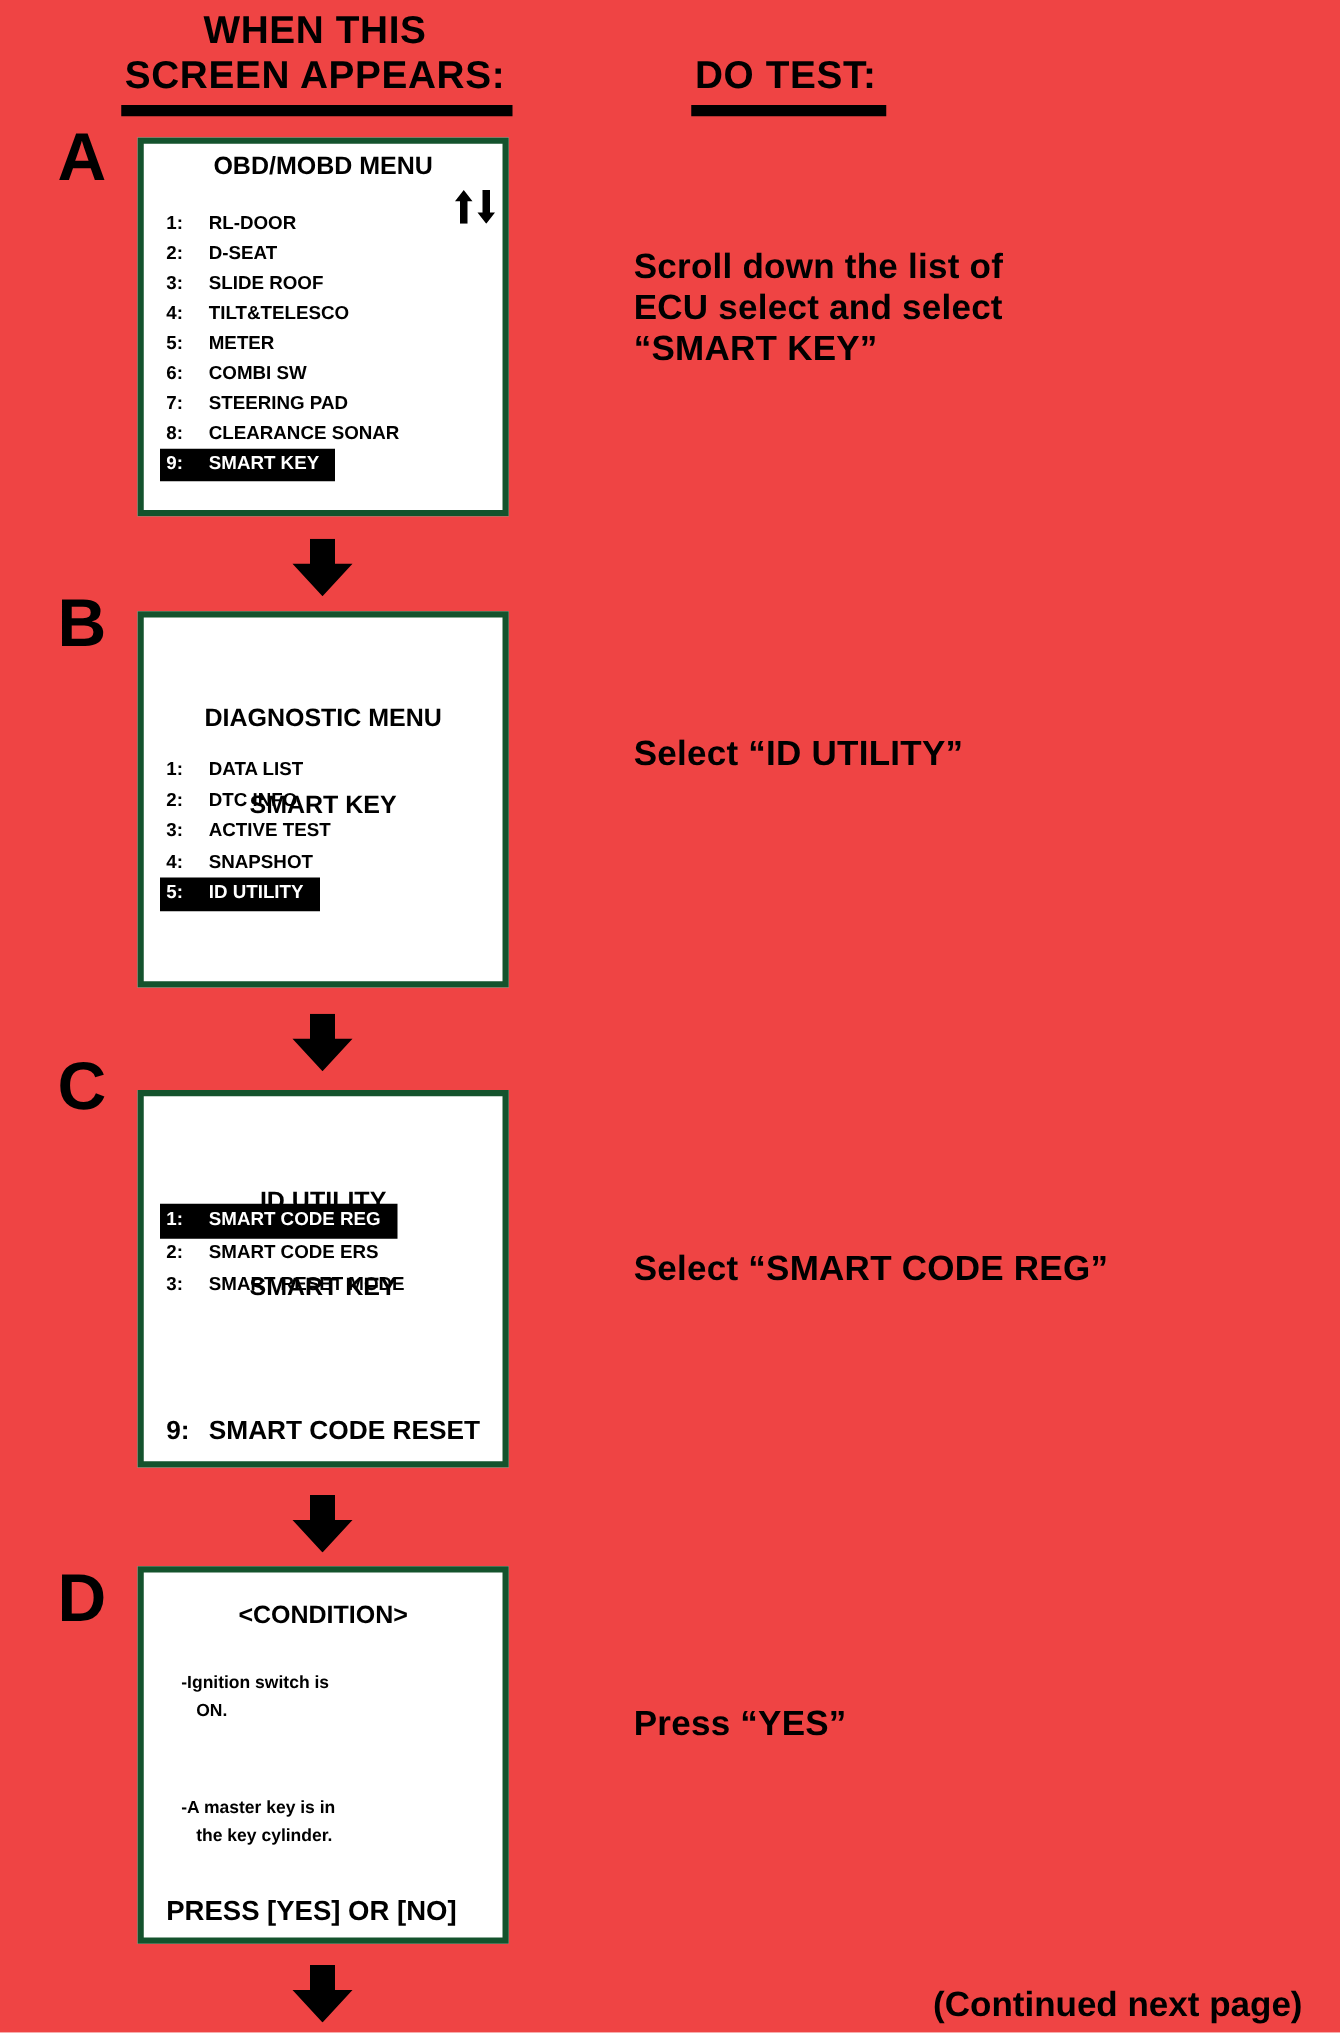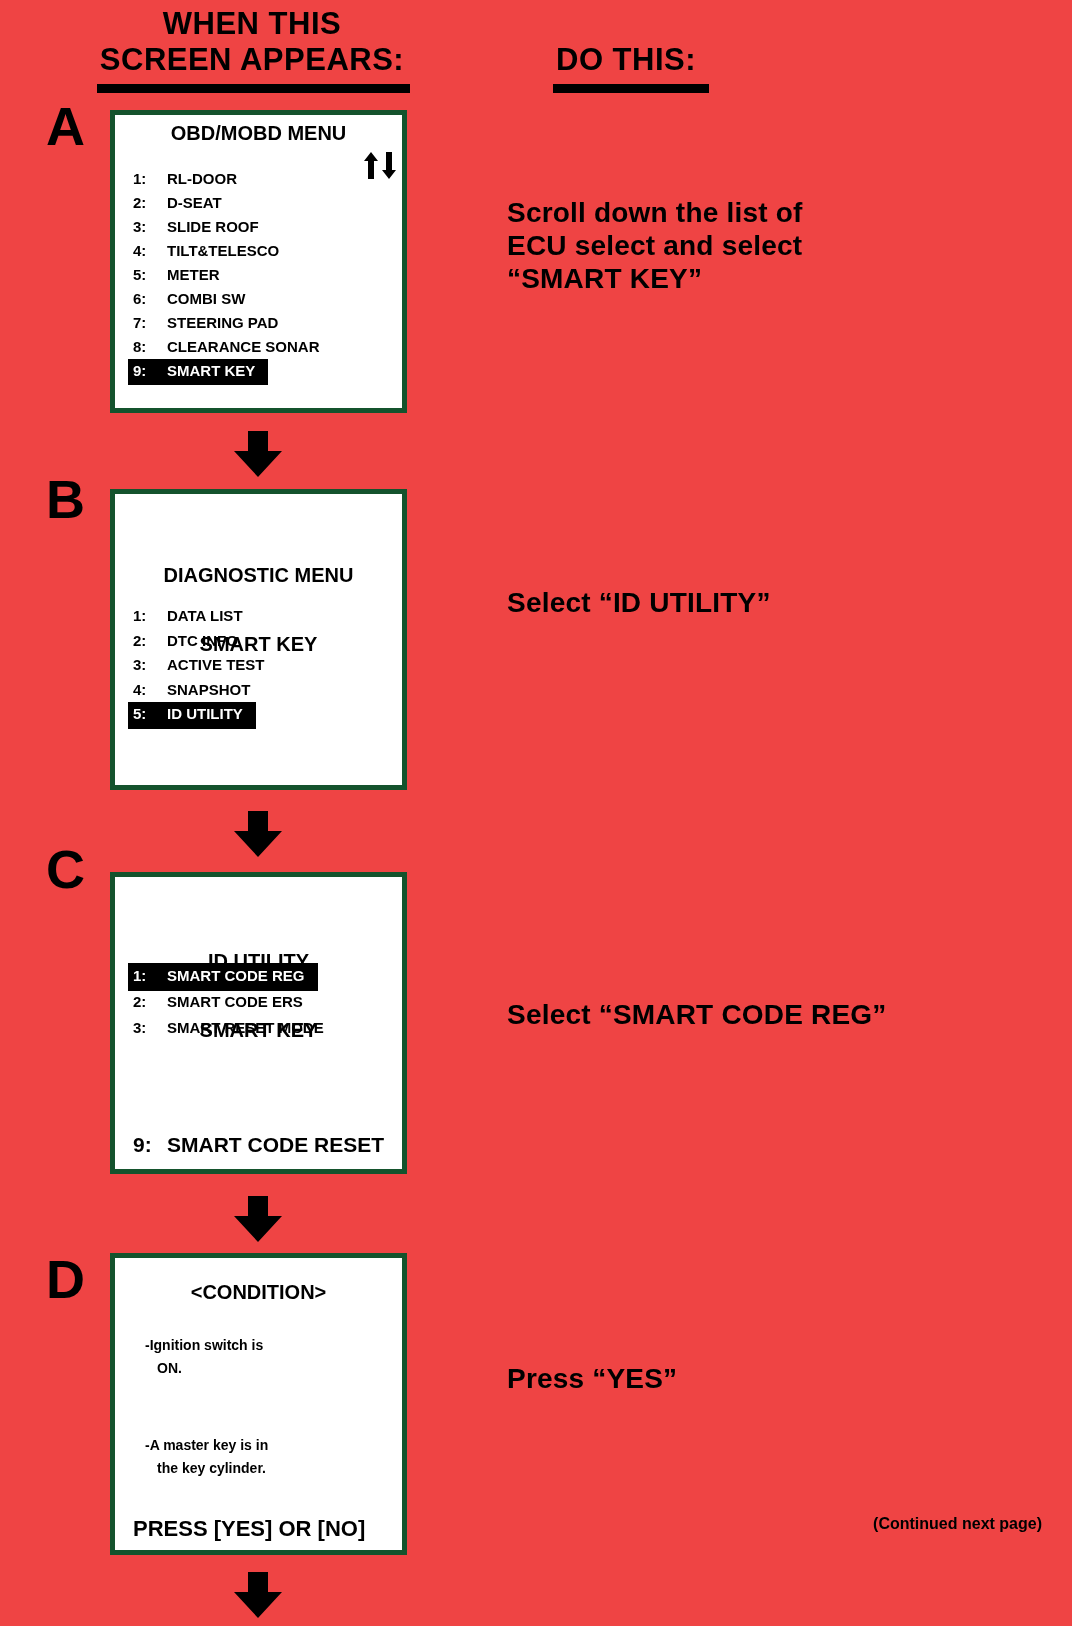--- a/index.html
+++ b/index.html
@@ -42,34 +42,34 @@
   .cond-1{top:76px;} .cond-2{top:176px;}
   .cond .indent{padding-left:12px;}
   .cond-footer{position:absolute;left:18px;bottom:8px;font-size:22px;white-space:nowrap;}
   
   .flow-arrow{position:absolute;left:232px;width:52px;height:46px;}
   .arrow-1{top:431px;} .arrow-2{top:811px;} .arrow-3{top:1196px;} .arrow-4{top:1572px;}
   
   .instruction{position:absolute;left:507px;font-size:28px;line-height:33px;letter-spacing:.2px;white-space:nowrap;}
   .ins-a{top:196px;} .ins-b{top:586px;} .ins-c{top:998px;} .ins-d{top:1362px;}
   
-  .continued{position:absolute;right:30px;top:1515px;font-size:16px;}
+  .continued{position:absolute;right:30px;top:1588px;font-size:28px;}
 </style>
 </head>
 <body>
 
 <div class="page">
 
   <div class="col-head when-head">
     <div>WHEN THIS</div>
     <div>SCREEN APPEARS:</div>
   </div>
   <div class="rule rule-left"></div>
 
-  <div class="col-head do-head">DO THIS:</div>
+  <div class="col-head do-head">DO TEST:</div>
   <div class="rule rule-right"></div>
 
   <div class="letter letter-a">A</div>
   <div class="sbox box-a">
     <div class="stitle title-a">OBD/MOBD MENU</div>
     <span class="scroll-icon">
       <svg width="34" height="27" viewBox="0 0 34 27">
           <path fill="#000" d="M8 0 L15 9 H11 V27 H5 V9 H1 Z"></path>
           <path fill="#000" d="M26 27 L33 18 H29 V0 H23 V18 H19 Z"></path>
         </svg>

